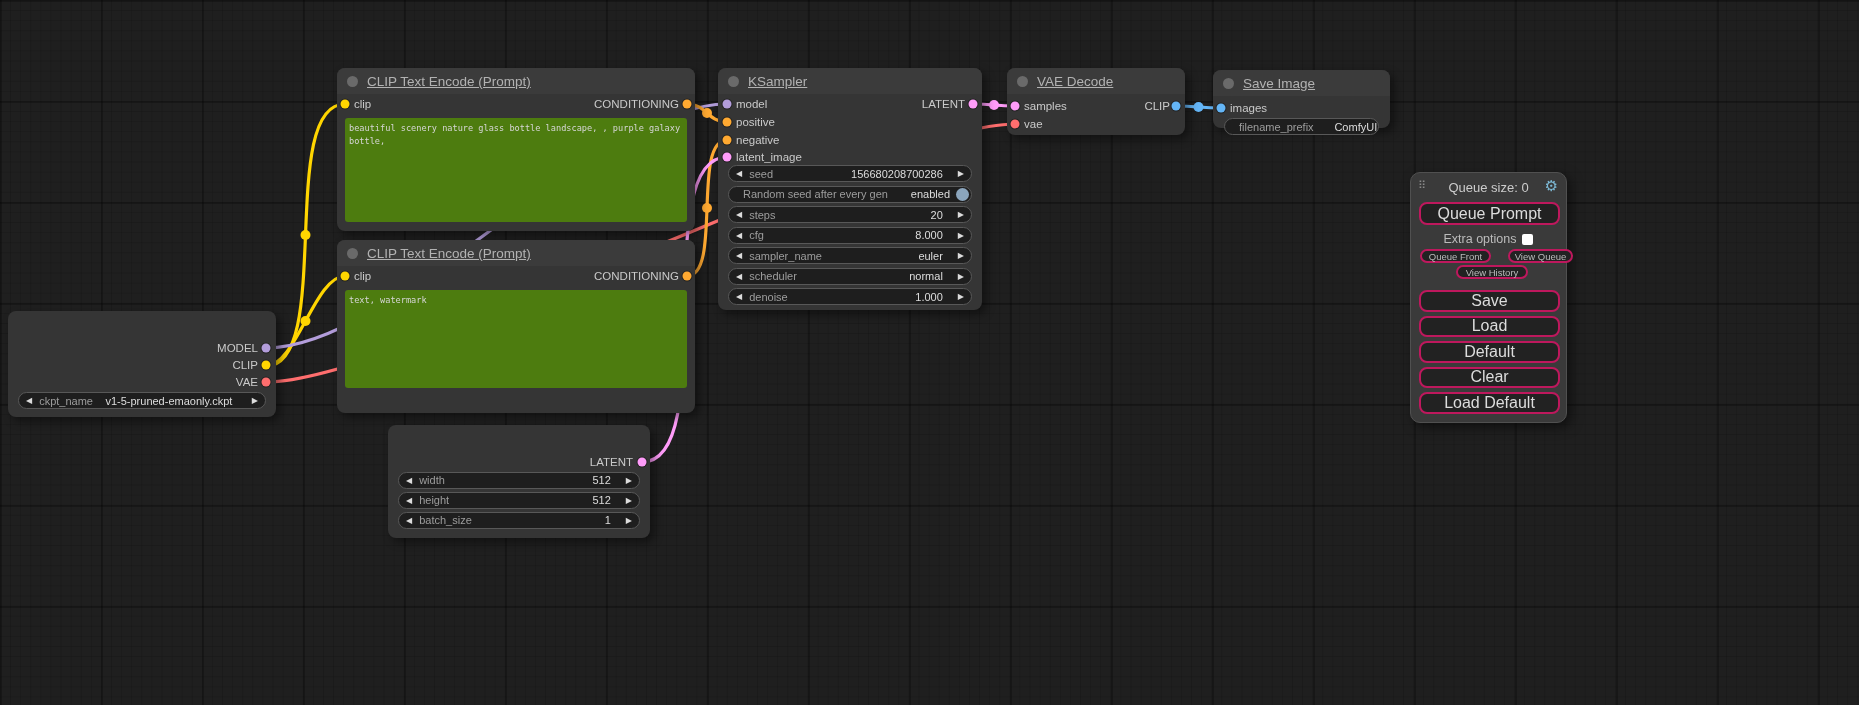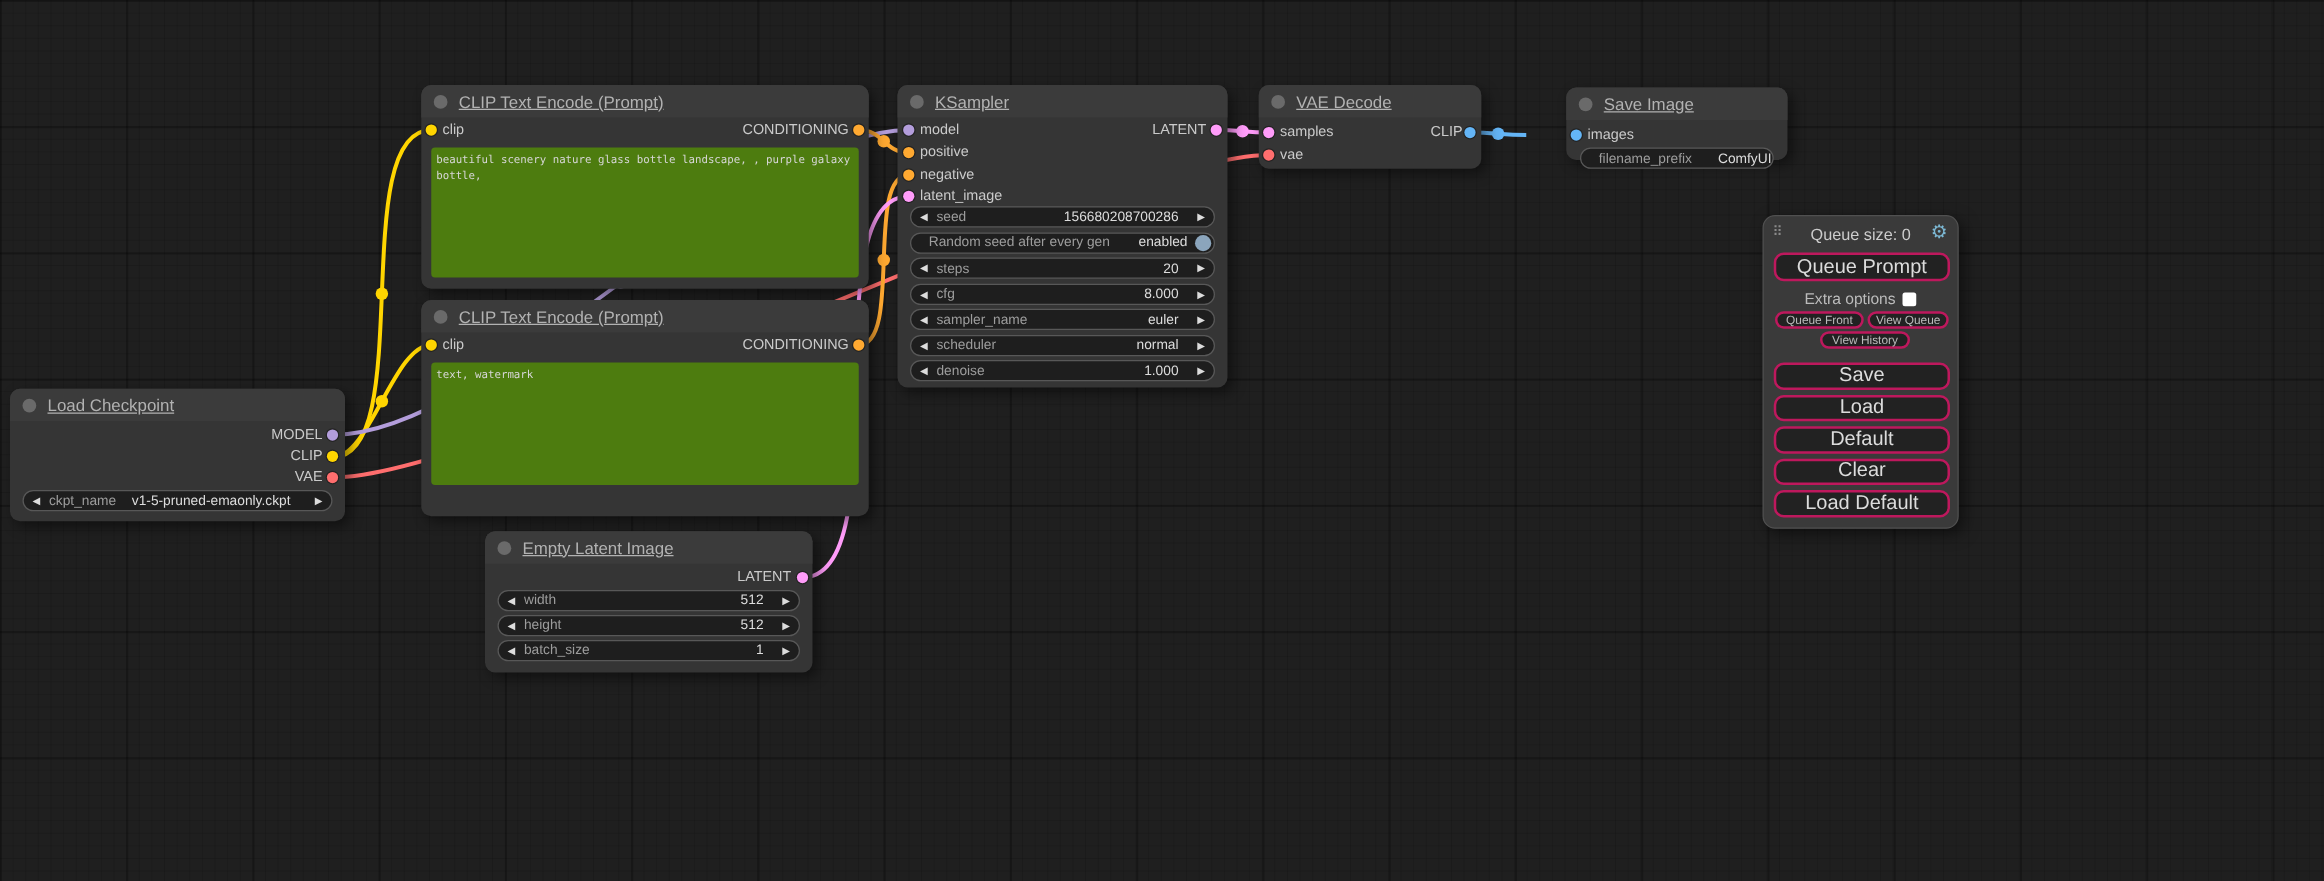--- a/index.html
+++ b/index.html
@@ -81,24 +81,20 @@
     <circle cx="707" cy="208" r="5" fill="#ffa931"></circle>
     <path d="M 642 462 C 721.1557009949378 462, 647.8442990050622 157, 727 157" stroke="#ff9cf9" stroke-width="3.2" fill="none"></path>
     <circle cx="684.5" cy="309.5" r="5" fill="#ff9cf9"></circle>
     <path d="M 973 104 C 993 104, 995 106, 1015 106" stroke="#ff9cf9" stroke-width="3.2" fill="none"></path>
     <circle cx="994" cy="105" r="5" fill="#ff9cf9"></circle>
     <path d="M 1176 106 C 1196 106, 1201 108, 1221 108" stroke="#64b5f6" stroke-width="3.2" fill="none"></path>
     <circle cx="1198.5" cy="107" r="5" fill="#64b5f6"></circle>
   </svg>
 
 <div class="node" style="left:8px;top:311px;width:268px;height:106px;">
-  <div class="node-title">
-    <span class="title-dot"></span>
-    <span>Load Checkpoint</span>
-  </div>
   <span class="out-label" style="right:18px;top:37px;">MODEL</span>
   <span class="port" style="left: 258px; top: 37px; background-color: rgb(179, 157, 219);"></span>
   <span class="out-label" style="right:18px;top:54px;">CLIP</span>
   <span class="port" style="left: 258px; top: 54px; background-color: rgb(255, 213, 0);"></span>
   <span class="out-label" style="right:18px;top:71px;">VAE</span>
   <span class="port" style="left: 258px; top: 71px; background-color: rgb(255, 110, 110);"></span>
   <div class="pill" style="left:10px;top:81px;width:248px;">
     <span class="arr">◀</span>
     <span class="lab">ckpt_name</span>
     <span class="val center">v1-5-pruned-emaonly.ckpt</span>
@@ -202,38 +198,34 @@
     <span>VAE Decode</span>
   </div>
   <span class="port" style="left: 8px; top: 38px; background-color: rgb(255, 156, 249);"></span>
   <span class="in-label" style="left:17px;top:38px;">samples</span>
   <span class="port" style="left: 8px; top: 56px; background-color: rgb(255, 110, 110);"></span>
   <span class="in-label" style="left:17px;top:56px;">vae</span>
   <span class="out-label" style="right:15px;top:38px;">CLIP</span>
   <span class="port" style="left: 169px; top: 38px; background-color: rgb(100, 181, 246);"></span>
 </div>
 
-<div class="node" style="left:1213px;top:70px;width:177px;height:58px;margin-left:40px;">
+<div class="node" style="left:1213px;top:70px;width:177px;height:58px;">
   <div class="node-title">
     <span class="title-dot"></span>
     <span>Save Image</span>
   </div>
   <span class="port" style="left: 8px; top: 38px; background-color: rgb(100, 181, 246);"></span>
   <span class="in-label" style="left:17px;top:38px;">images</span>
   <div class="pill" style="left:11px;top:48px;width:155px;gap:20px;">
     <span class="lab pad">filename_prefix</span>
     <span class="val center">ComfyUI</span>
   </div>
 </div>
 
 <div class="node" style="left:388px;top:425px;width:262px;height:113px;">
-  <div class="node-title">
-    <span class="title-dot"></span>
-    <span>Empty Latent Image</span>
-  </div>
   <span class="out-label" style="right:17px;top:37px;">LATENT</span>
   <span class="port" style="left: 254px; top: 37px; background-color: rgb(255, 156, 249);"></span>
   <div class="pill" style="left:10px;top:46.5px;width:242px;">
     <span class="arr">◀</span>
     <span class="lab">width</span>
     <span class="grow"></span>
     <span class="val right">512</span>
     <span class="arr">▶</span>
   </div>
   <div class="pill" style="left:10px;top:66.5px;width:242px;">
@@ -255,20 +247,20 @@
 <div id="queue-panel">
   <span id="qp-handle">⠿</span>
   <span id="qp-title">Queue size: 0</span>
   <span id="qp-gear" style="color: rgb(124, 184, 212);">⚙</span>
   <div class="qp-btn qp-big" style="top:29px;height:23px;">Queue Prompt</div>
   <div id="qp-extra">
     <span>Extra options</span>
     <span id="qp-checkbox"></span>
   </div>
   <div class="qp-btn qp-small" style="left:9px;top:76px;width:71px;">Queue Front</div>
-  <div class="qp-btn qp-small" style="left:83px;top:76px;width:65px;">View Queue</div>
+  <div class="qp-btn qp-small" style="left:97px;top:76px;width:65px;">View Queue</div>
   <div class="qp-btn qp-small" style="left:45px;top:92px;width:72px;">View History</div>
   <div class="qp-btn qp-big" style="top:117px;">Save</div>
   <div class="qp-btn qp-big" style="top:142.5px;">Load</div>
   <div class="qp-btn qp-big" style="top:168px;">Default</div>
   <div class="qp-btn qp-big" style="top:193.5px;">Clear</div>
   <div class="qp-btn qp-big" style="top:219px;">Load Default</div>
 </div>
 
 </body></html>

